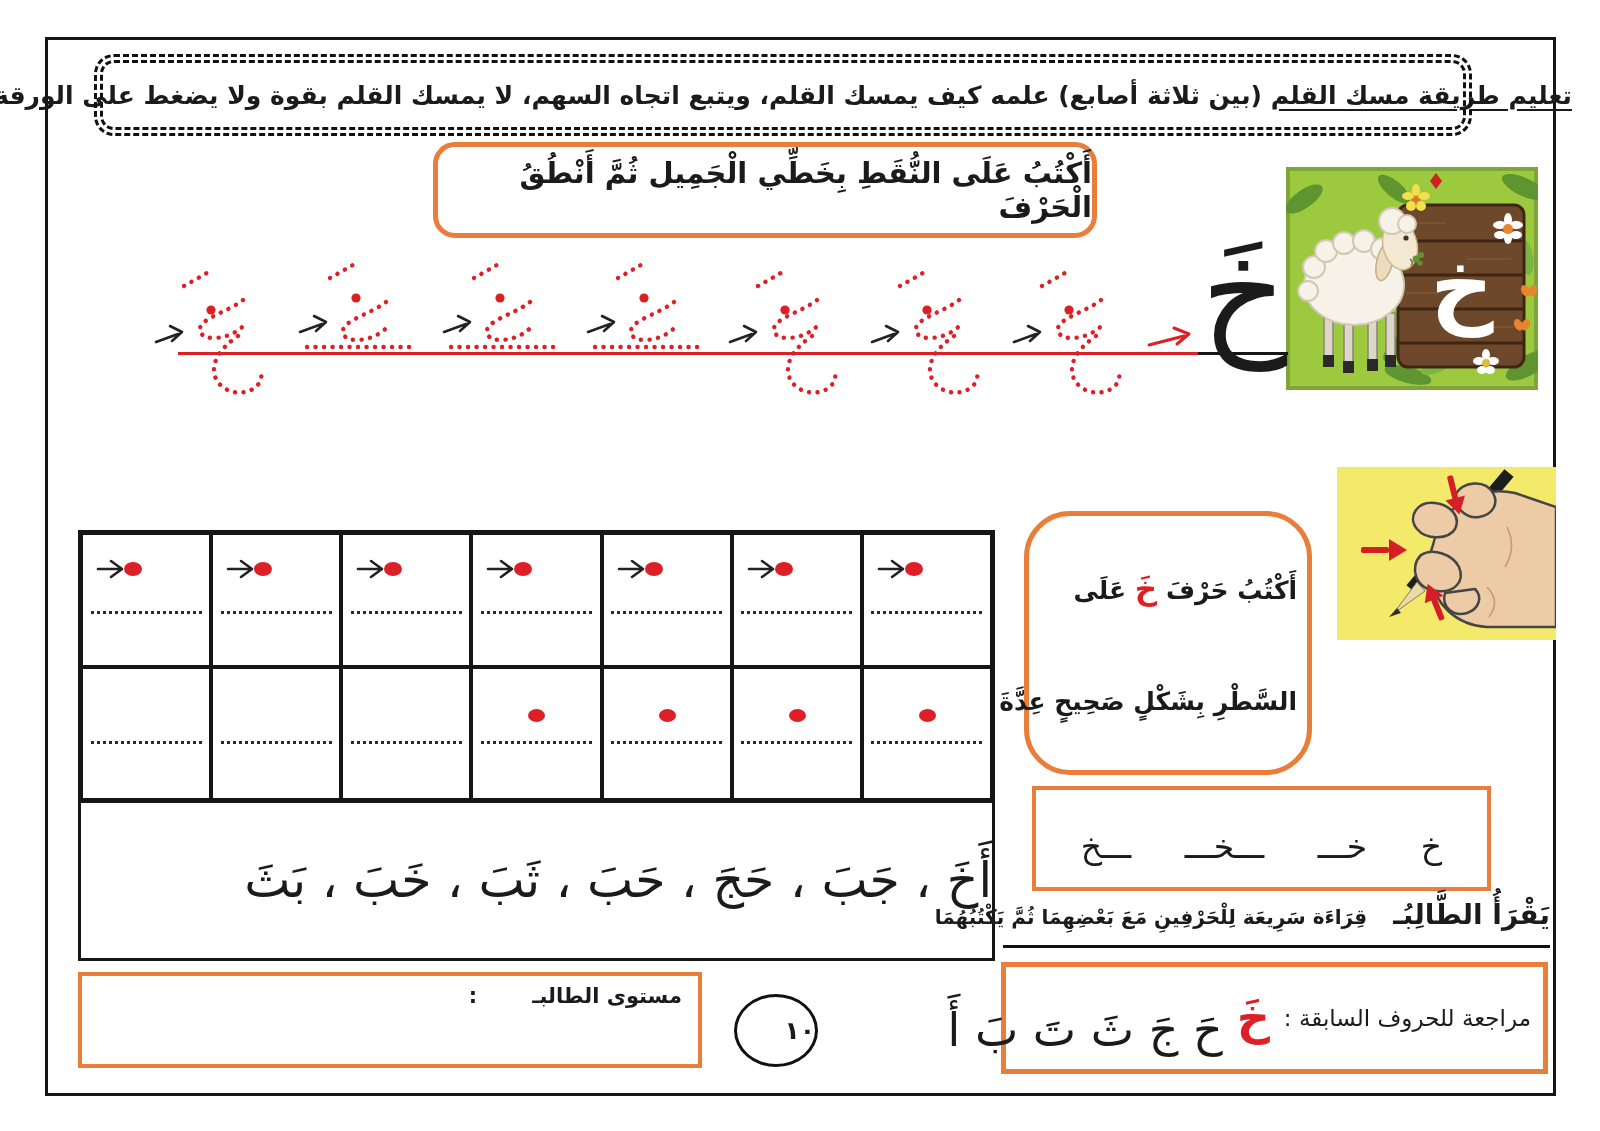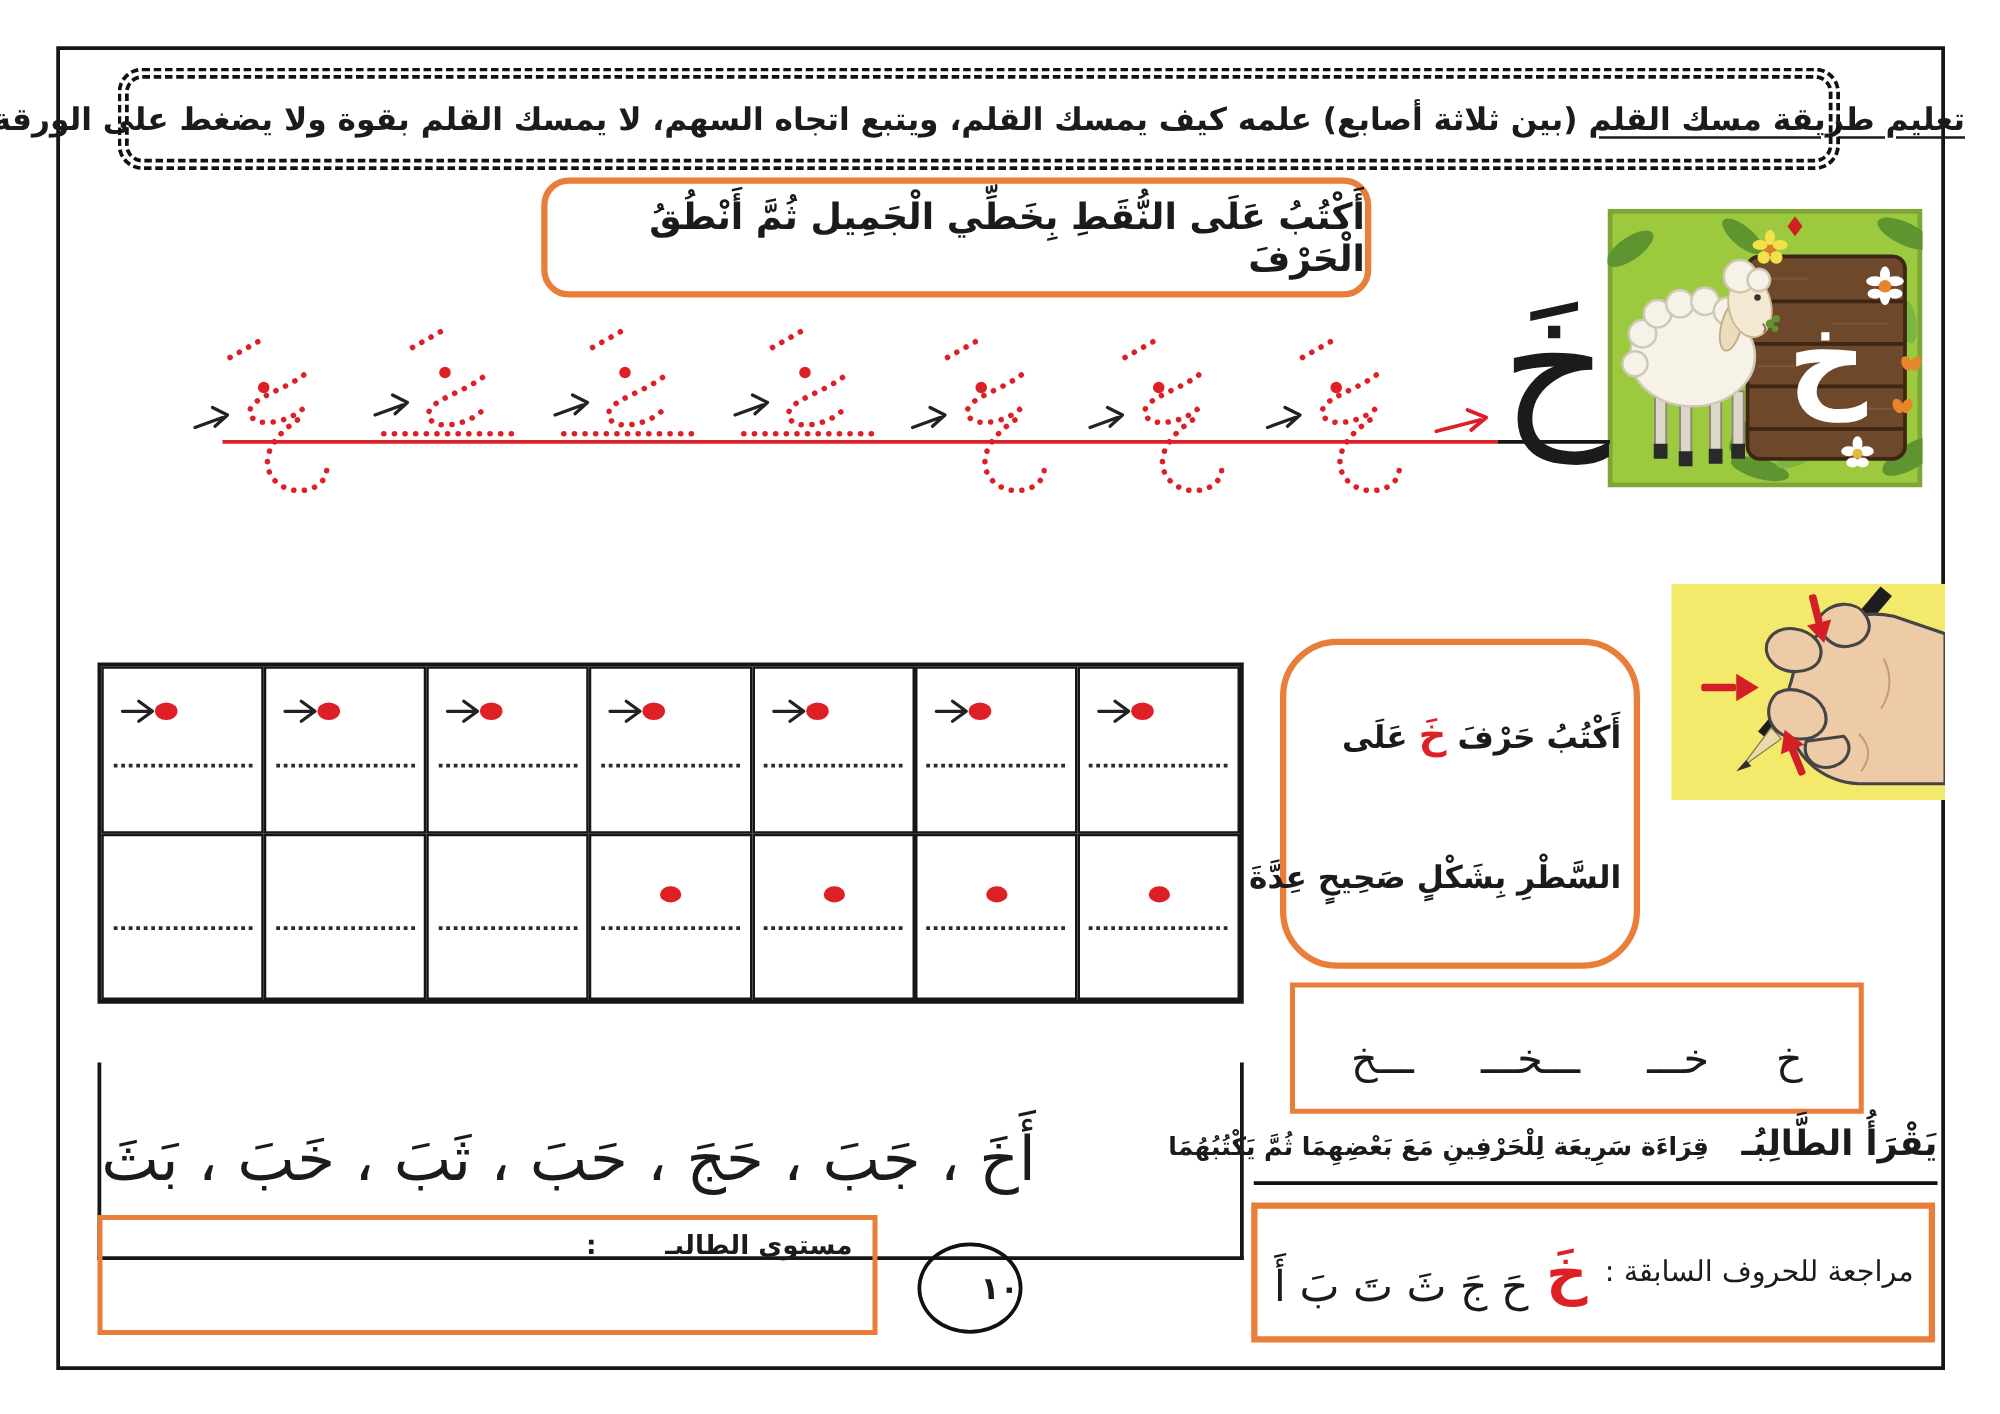--- a/index.html
+++ b/index.html
@@ -32,22 +32,22 @@
       display:grid;grid-template-columns:repeat(7,1fr);grid-template-rows:repeat(2,1fr);box-sizing:border-box;}
   .cell{position:relative;border:2px solid #161616;}
   .cell .arrow-dot{position:absolute;left:12px;top:22px;}
   .cell .dotline{position:absolute;left:6%;right:6%;border-bottom:3px dotted #2a2a2a;}
   .cell.r0 .dotline{top:76px;}
   .cell.r1 .dotline{top:72px;}
   .cell .reddot{position:absolute;width:17px;height:13px;background:#DD1F26;border-radius:50%;
       left:calc(50% - 8px);top:40px;}
 
   
-  .words-row{left:78px;top:850px;width:917px;height:158px;border:3px solid #161616;border-top:none;
-      box-sizing:border-box;display:flex;align-items:center;justify-content:flex-start;}
+  .words-row{left:78px;top:803px;width:917px;height:158px;border:3px solid #161616;border-top:none;
+      box-sizing:border-box;display:flex;align-items:center;justify-content:flex-end;}
   .words-row .txt{direction:rtl;font-size:49px;white-space:nowrap;}
 
   
   .level-box{left:78px;top:972px;width:624px;height:96px;border:4px solid #E87E3A;box-sizing:border-box;}
   .level-box .lbl{position:absolute;right:16px;top:8px;direction:rtl;font-size:21px;font-weight:bold;
       display:flex;gap:55px;}
   .page-oval{left:734px;top:994px;width:78px;height:67px;border:3px solid #111;border-radius:50%;
       display:flex;align-items:center;justify-content:flex-end;font-size:25px;font-weight:bold;}
 
   
@@ -62,21 +62,21 @@
       padding:0 18px;}
   .forms-box span{font-size:33px;line-height:1;margin-top:15px;}
   .read-line{left:1003px;top:898px;width:547px;direction:rtl;display:flex;align-items:baseline;gap:26px;
       border-bottom:3px solid #111;padding-bottom:14px;}
   .read-line .b{font-size:28px;font-weight:bold;white-space:nowrap;}
   .read-line .r{font-size:20px;font-weight:bold;white-space:nowrap;}
   .review-box{left:1001px;top:962px;width:547px;height:112px;border:5px solid #E87E3A;box-sizing:border-box;
       direction:rtl;display:flex;align-items:center;gap:14px;padding:0 12px;}
   .review-box .lbl{font-size:23px;white-space:nowrap;}
   .review-box .big-red{font-size:46px;color:#DD1F26;font-weight:bold;}
-  .review-box .letters{font-size:34px;white-space:nowrap;letter-spacing:6px;margin-top:23px;}
+  .review-box .letters{font-size:46px;white-space:nowrap;letter-spacing:6px;margin-top:23px;}
 
   svg .dots{fill:none;stroke:#DD1F26;stroke-width:4.4;stroke-linecap:round;stroke-dasharray:0.1 8.4;}
   svg .arrow{fill:none;stroke:#222;stroke-width:2.6;stroke-linecap:round;stroke-linejoin:round;}
 </style>
 </head>
 <body>
 
 <div class="page">
 
   <svg width="0" height="0" style="position:absolute">

